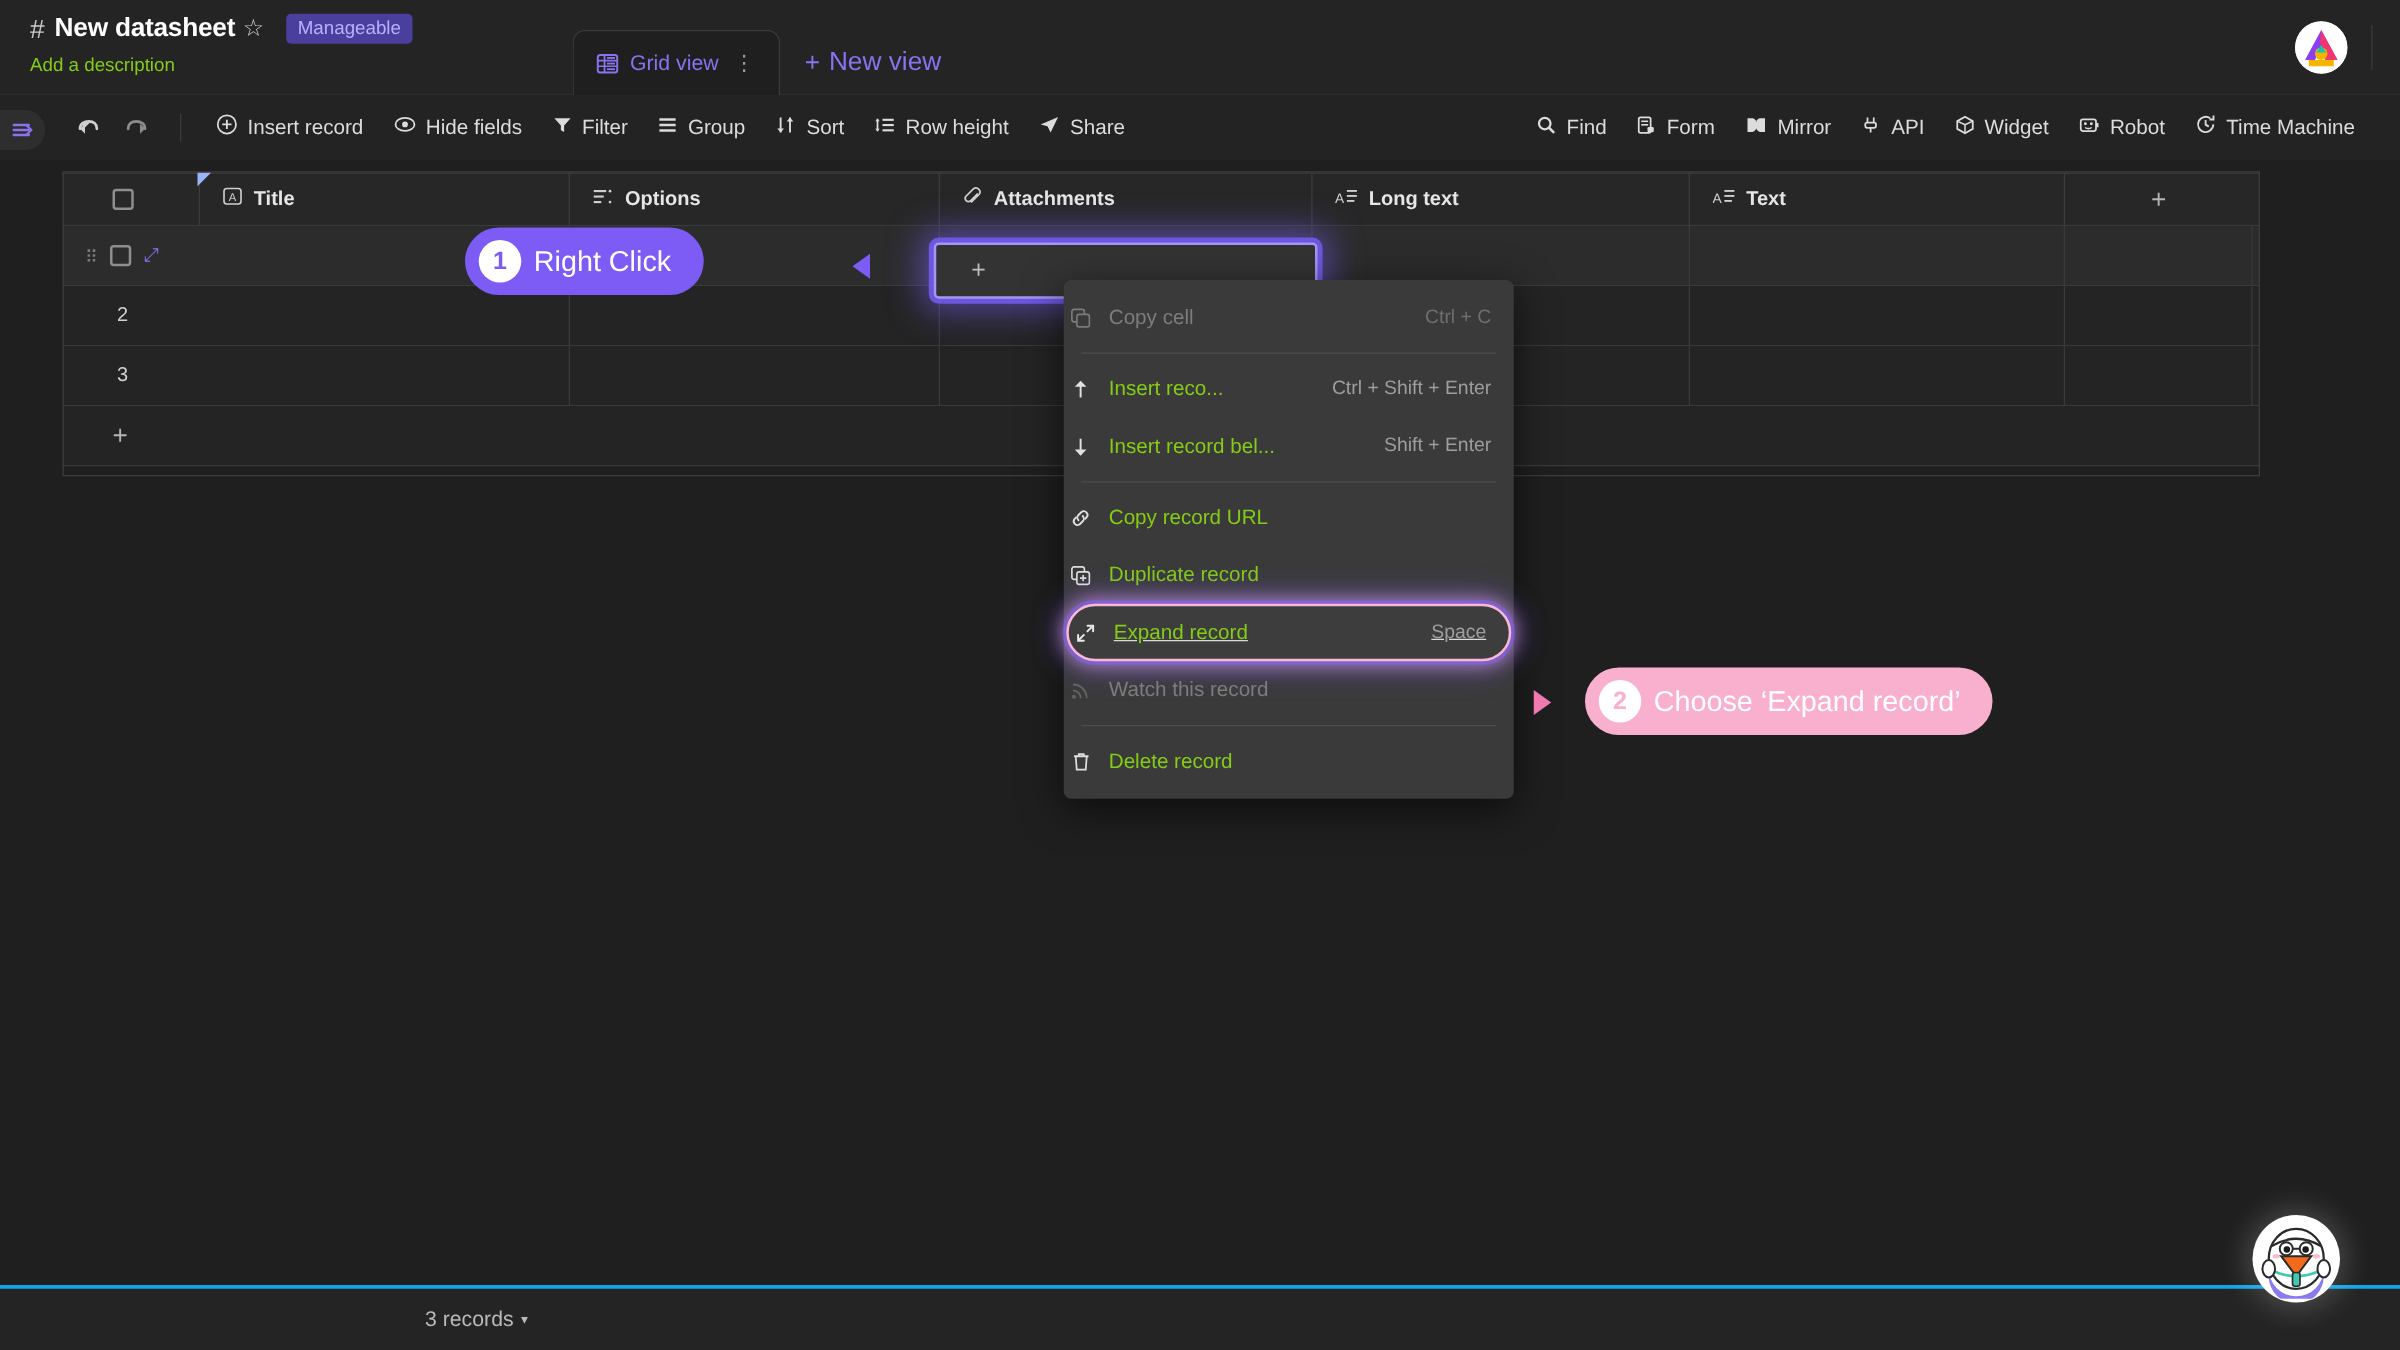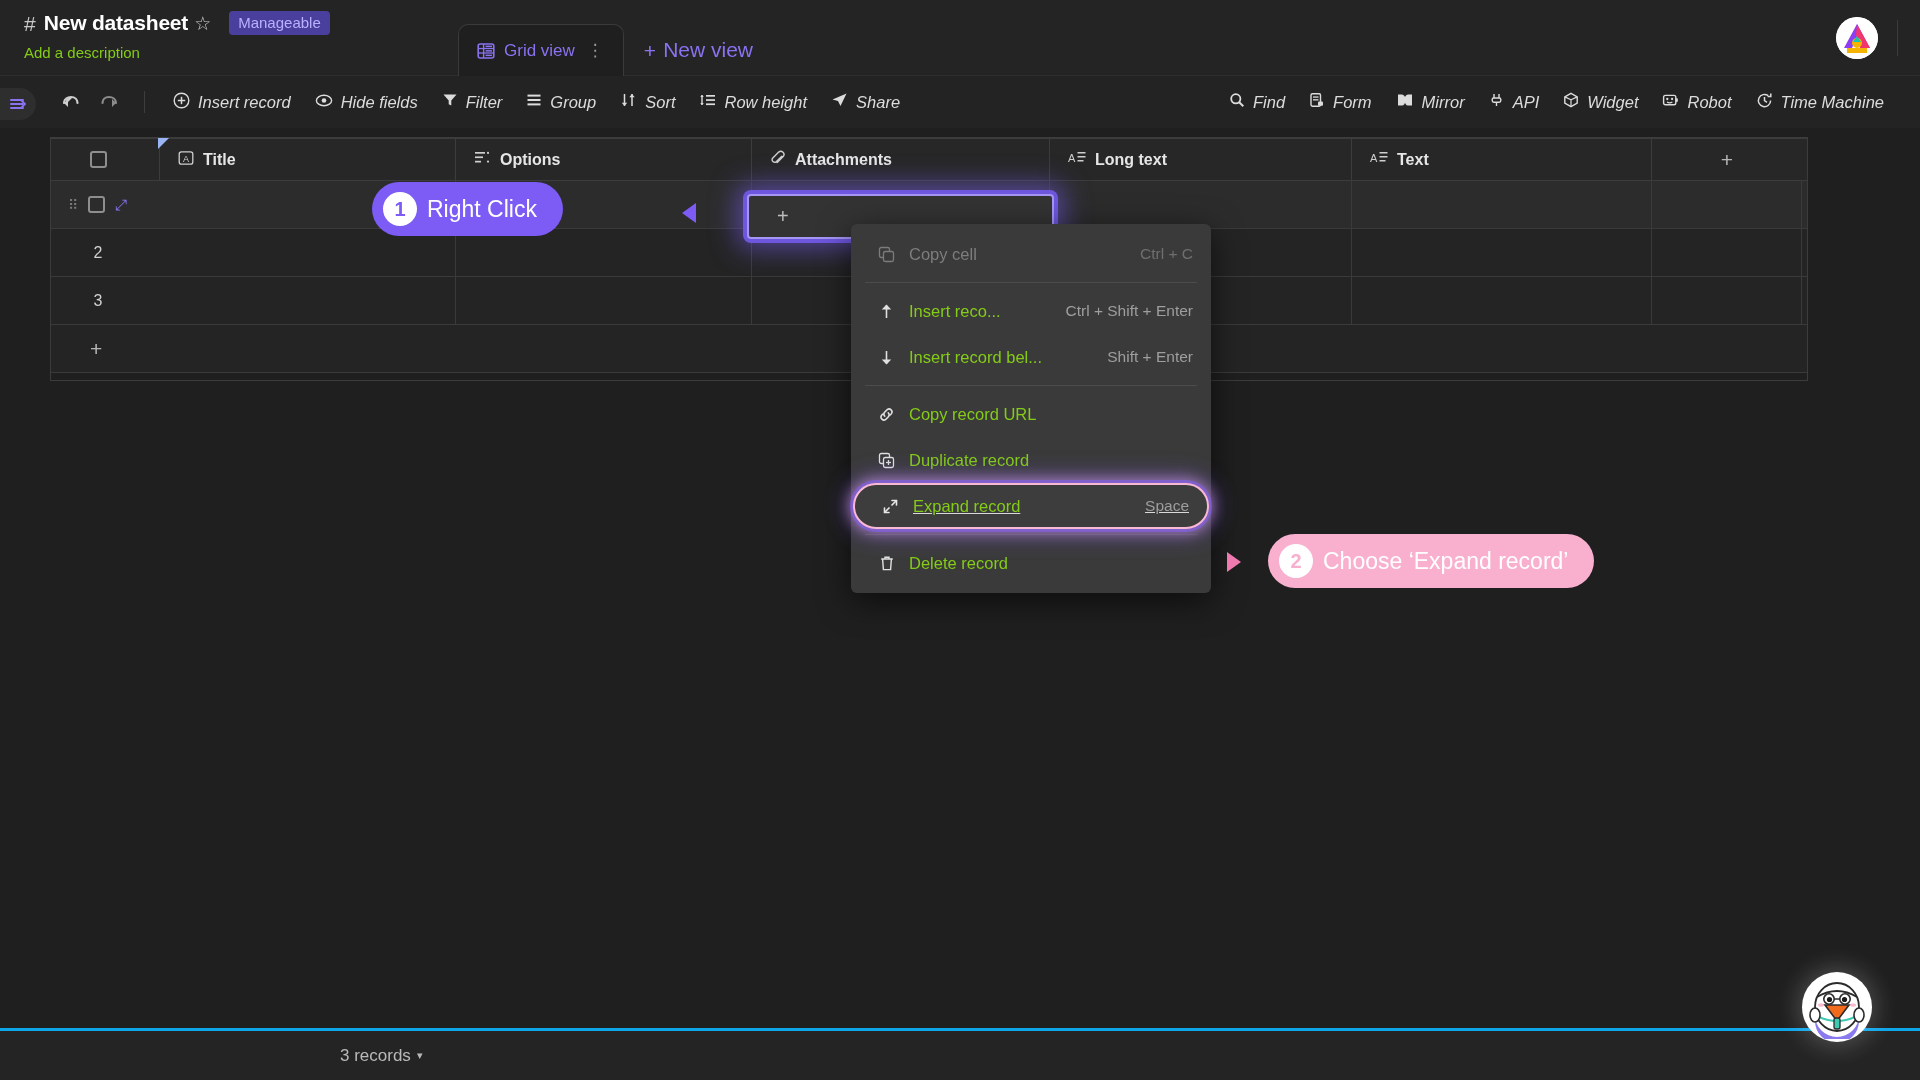--- a/index.html
+++ b/index.html
@@ -59,21 +59,21 @@
   }
   .sidebar-toggle {
     position: absolute; left: 0px; top: 88px; width: 36px; height: 32px;
     background: #2e2e2e; border-radius: 0 16px 16px 0;
     display: flex; align-items: center; justify-content: center;
   }
   .tb-left { display: flex; align-items: center; gap: 0px; margin-left: 52px; }
   .icon-btn { width: 38px; height: 34px; display: flex; align-items: center; justify-content: center; }
   .tb-divider { width: 1px; height: 22px; background: #3d3d3d; margin: 0 16px; }
   .tb-item { display: flex; align-items: center; gap: 8px; padding: 0 12px; height: 34px; }
-  .tb-item .tb-label { font-size: 16.5px; color: #dcdcdc; white-space: nowrap; font-style: italic; }
+  .tb-item .tb-label { font-size: 16.5px; color: #dcdcdc; white-space: nowrap; }
   .tb-right { position: absolute; right: 24px; display: flex; align-items: center; }
 
   
   .grid { position: absolute; left: 50px; top: 138px; width: 1758px; }
   .grid-head { display: flex; height: 43px; background: #272727; border-bottom: 1px solid #3c3c3c;
                border-top: 1px solid #3c3c3c; }
   .gh-cell { display: flex; align-items: center; gap: 9px; padding-left: 18px;
              border-right: 1px solid #3c3c3c; position: relative; }
   .gh-cell .gh-label { font-size: 16px; font-weight: bold; color: #e6e6e6; }
   .col-check { width: 110px; justify-content: flex-start; padding-left: 40px; }
@@ -113,21 +113,21 @@
   .sel-cell .cell-plus { color: #bdbdbd; font-size: 20px; }
 
   
   .ctx {
     position: absolute; left: 851px; top: 224px; width: 360px;
     background: #3a3a3a; border-radius: 6px; padding: 7px 0 7px;
     box-shadow: 0 8px 32px rgba(0,0,0,0.6);
     z-index: 50;
   }
   .ctx-item {
-    display: flex; align-items: center; height: 46px; padding: 0 18px 0 26px;
+    display: flex; align-items: center; height: 46px; padding: 0 18px 0 4px;
     gap: 13px; position: relative;
   }
   .ctx-item .ci-label { font-size: 16.5px; color: #84cc16; white-space: nowrap; }
   .ctx-item .ci-shortcut { margin-left: auto; font-size: 15.5px; color: #9e9e9e; white-space: nowrap; }
   .ctx-item.disabled .ci-label { color: #7d7d7d; }
   .ctx-item.disabled .ci-shortcut { color: #6f6f6f; }
   .ctx-item.disabled svg { opacity: 0.5; }
   .ctx-sep { height: 1px; background: #4c4c4c; margin: 5px 14px; }
   .ctx-icon { width: 19px; display: flex; align-items: center; justify-content: center; color: #d6d6d6; }
   .ctx-item.hl {
@@ -587,20 +587,31 @@
             <path d="M10 2.5 L14.5 2.5 L14.5 7" stroke="#e8e8e8" stroke-width="1.6" fill="none" stroke-linecap="round"></path>
             <path d="M7 14.5 L2.5 14.5 L2.5 10" stroke="#e8e8e8" stroke-width="1.6" fill="none" stroke-linecap="round"></path>
             <line x1="14.2" y1="2.8" x2="9.5" y2="7.5" stroke="#e8e8e8" stroke-width="1.6"></line>
             <line x1="2.8" y1="14.2" x2="7.5" y2="9.5" stroke="#e8e8e8" stroke-width="1.6"></line>
           </svg>
       </span>
       <span class="ci-label">Expand record</span>
       <span class="ci-shortcut">Space</span>
     </div>
 
+    <div class="ctx-item disabled">
+      <span class="ctx-icon">
+        <svg width="17" height="17" viewBox="0 0 17 17">
+            <circle cx="3.2" cy="13.4" r="1.6" fill="#8c8c8c"></circle>
+            <path d="M2.4 8.4 A6.2 6.2 0 0 1 8.6 14.6" stroke="#8c8c8c" stroke-width="1.5" fill="none"></path>
+            <path d="M2.4 3.6 A11 11 0 0 1 13.4 14.6" stroke="#8c8c8c" stroke-width="1.5" fill="none"></path>
+          </svg>
+      </span>
+      <span class="ci-label">Watch this record</span>
+      <span class="ci-shortcut"></span>
+    </div>
     <div class="ctx-sep"></div>
 
     <div class="ctx-item">
       <span class="ctx-icon">
         <svg width="16" height="17" viewBox="0 0 16 17">
             <path d="M2.2 4 H13.8" stroke="#e0e0e0" stroke-width="1.5"></path>
             <path d="M6 4 V2.2 H10 V4" stroke="#e0e0e0" stroke-width="1.4" fill="none"></path>
             <path d="M3.6 4 L4.4 14.6 H11.6 L12.4 4" stroke="#e0e0e0" stroke-width="1.4" fill="none"></path>
           </svg>
       </span>

